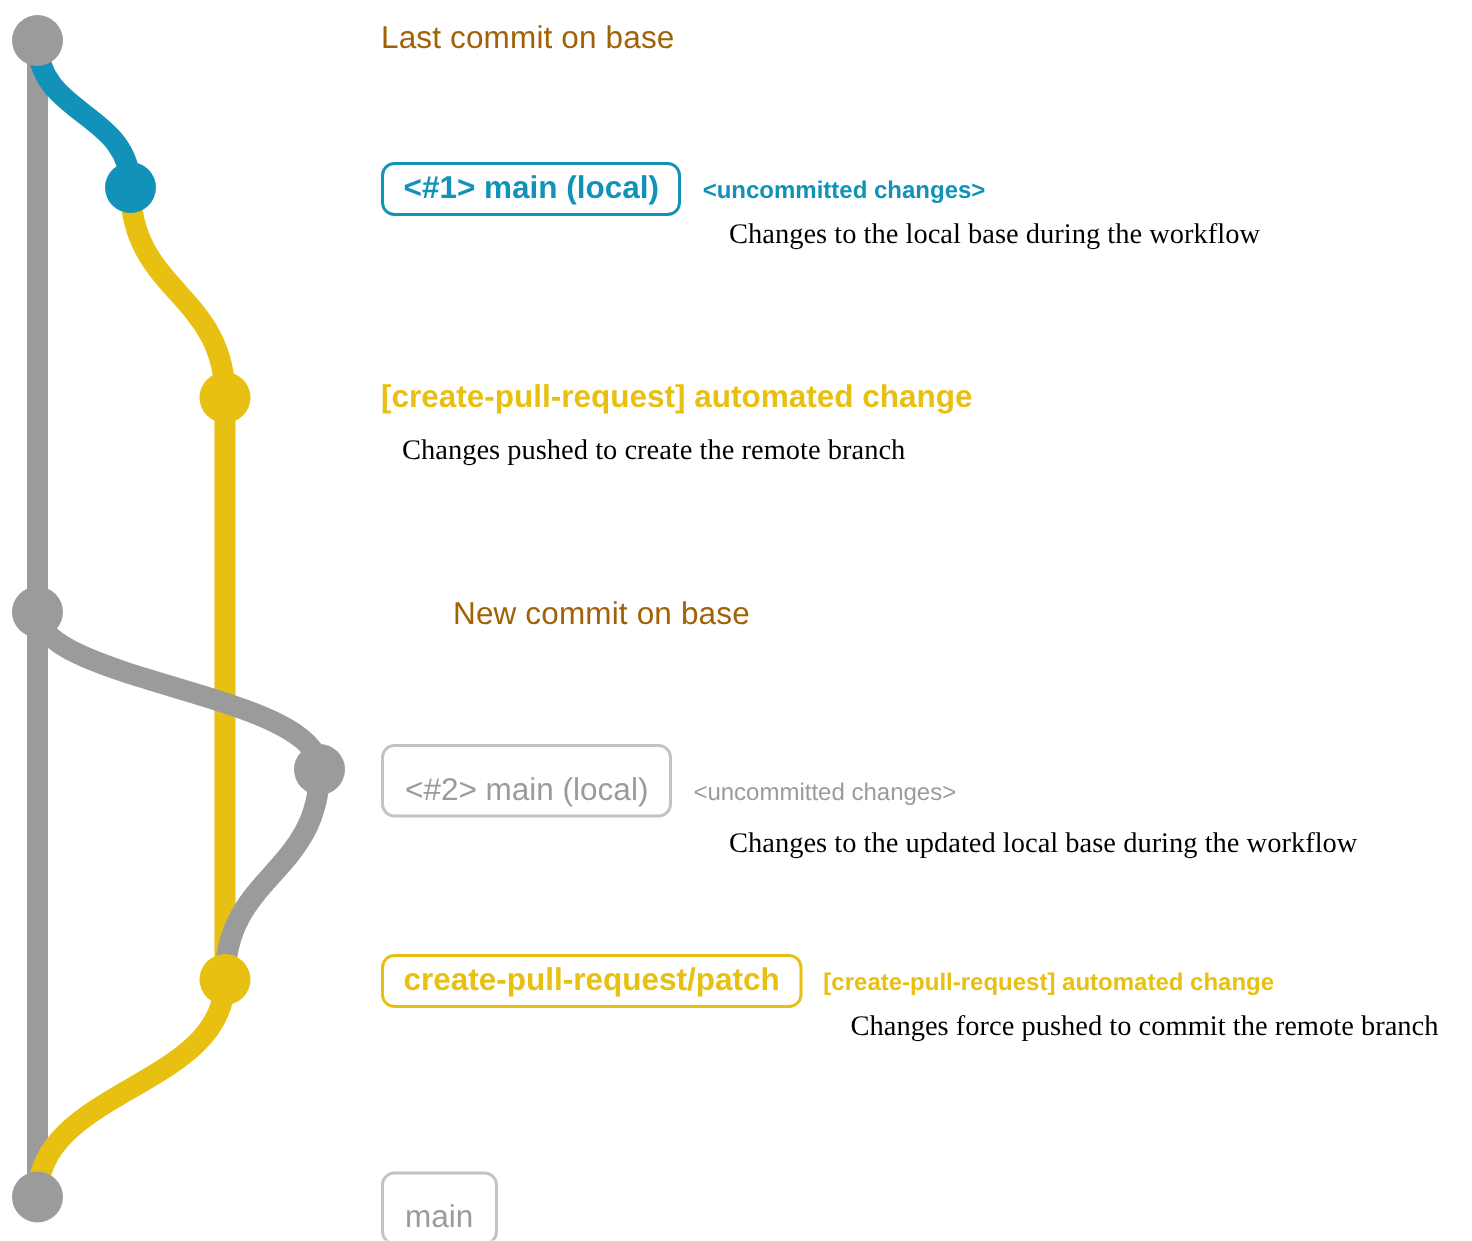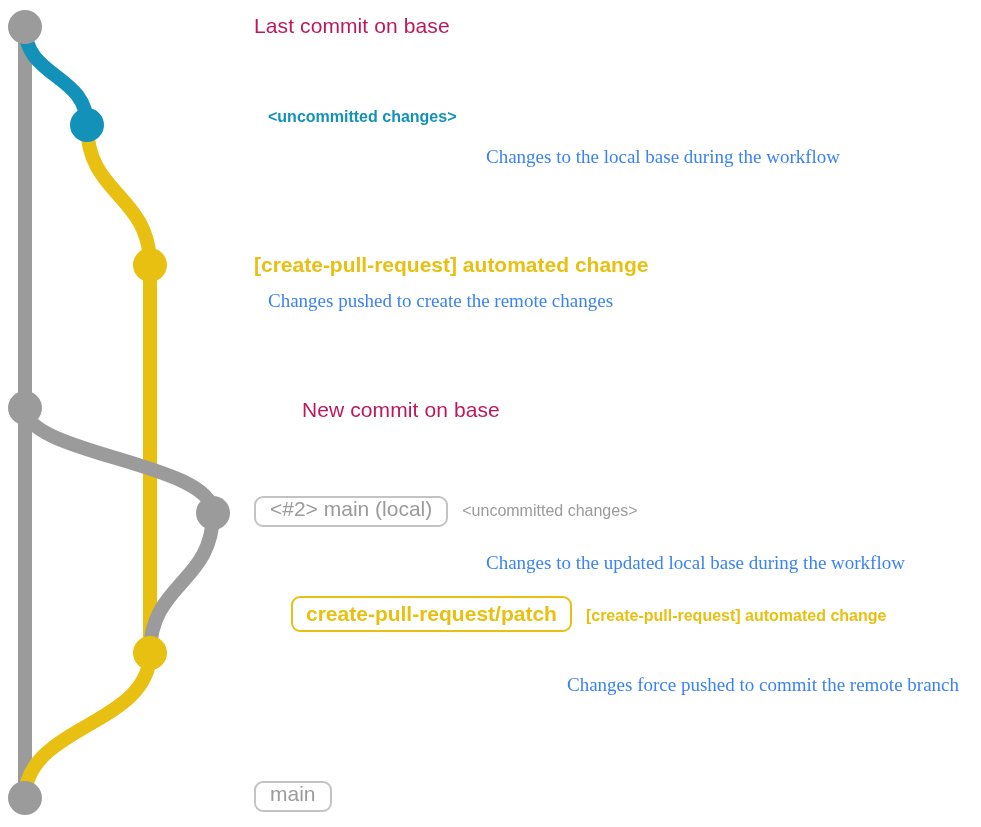--- a/index.html
+++ b/index.html
@@ -30,21 +30,21 @@
     display: flex;
     align-items: baseline;
     white-space: nowrap;
   }
 
   
   .section-heading {
     font-family: "Liberation Sans", sans-serif;
     font-size: 21px;
     font-weight: 400;
-    color: #be185d;
+    color: #a16207;
     letter-spacing: 0.1px;
   }
 
   
   .pill {
     display: inline-block;
     border-radius: 9px;
     border: 2px solid #1292b8;
     color: #1292b8;
     font-family: "Liberation Sans", sans-serif;
@@ -61,21 +61,21 @@
     font-weight: 400;
   }
   .pill.yellow {
     border-color: #e8c011;
     color: #e8c011;
     font-weight: 700;
   }
   .pill.small {
     font-size: 21px;
     font-weight: 400;
-    padding: 0 14px 6px 14px;
+    padding: 18px 14px 6px 14px;
   }
 
   
   .subject {
     font-family: "Liberation Sans", sans-serif;
     font-size: 16px;
     font-weight: 700;
     margin-left: 14px;
   }
   .subject.blue   { color: #1292b8; }
@@ -91,21 +91,21 @@
     color: #e8c011;
     white-space: nowrap;
   }
 
   
   .note {
     position: absolute;
     font-family: "Liberation Serif", serif;
     font-size: 19px;
     font-weight: 400;
-    color: #3b82f6;
+    color: #000000;
     white-space: nowrap;
   }
 </style>
 </head>
 <body>
 
 <svg id="graph-canvas" viewBox="0 0 250 827" width="250" height="827" aria-hidden="true">
 
   <path d="M 25 27 L 25 798" stroke="#9b9b9b" stroke-width="14" fill="none" stroke-linecap="round"></path>
 
@@ -128,38 +128,39 @@
   <circle cx="213" cy="513" r="17" fill="#9b9b9b"></circle>
   <circle cx="150" cy="653" r="17" fill="#e8c011"></circle>
   <circle cx="25" cy="798" r="17" fill="#9b9b9b"></circle>
 </svg>
 
 <div class="row" style="left:254px; top:14px;">
   <span class="section-heading">Last commit on base</span>
 </div>
 
 <div class="row" style="left:254px; top:108px;">
+  <span class="pill">&lt;#1&gt; main (local)</span>
   <span class="subject blue">&lt;uncommitted changes&gt;</span>
 </div>
 <div class="note" style="left:486px; top:146px;">Changes to the local base during the workflow</div>
 
 <div class="subject-standalone" style="left:254px; top:253px;">[create-pull-request] automated change</div>
-<div class="note" style="left:268px; top:290px;">Changes pushed to create the remote changes</div>
+<div class="note" style="left:268px; top:290px;">Changes pushed to create the remote branch</div>
 
 <div class="row" style="left:254px; top:398px;margin-left:48px;">
   <span class="section-heading">New commit on base</span>
 </div>
 
 <div class="row" style="left:254px; top:496px;">
   <span class="pill gray small">&lt;#2&gt; main (local)</span>
   <span class="subject gray">&lt;uncommitted changes&gt;</span>
 </div>
 <div class="note" style="left:486px; top:552px;text-align:right;">Changes to the updated local base during the workflow</div>
 
-<div class="row" style="left:254px; top:596px;margin-left:37px;">
+<div class="row" style="left:254px; top:636px;">
   <span class="pill yellow">create-pull-request/patch</span>
   <span class="subject yellow">[create-pull-request] automated change</span>
 </div>
 <div class="note" style="left:567px; top:674px;">Changes force pushed to commit the remote branch</div>
 
 <div class="row" style="left:254px; top:781px;flex-direction:column;">
   <span class="pill gray small">main</span>
 </div>
 
 </body></html>

